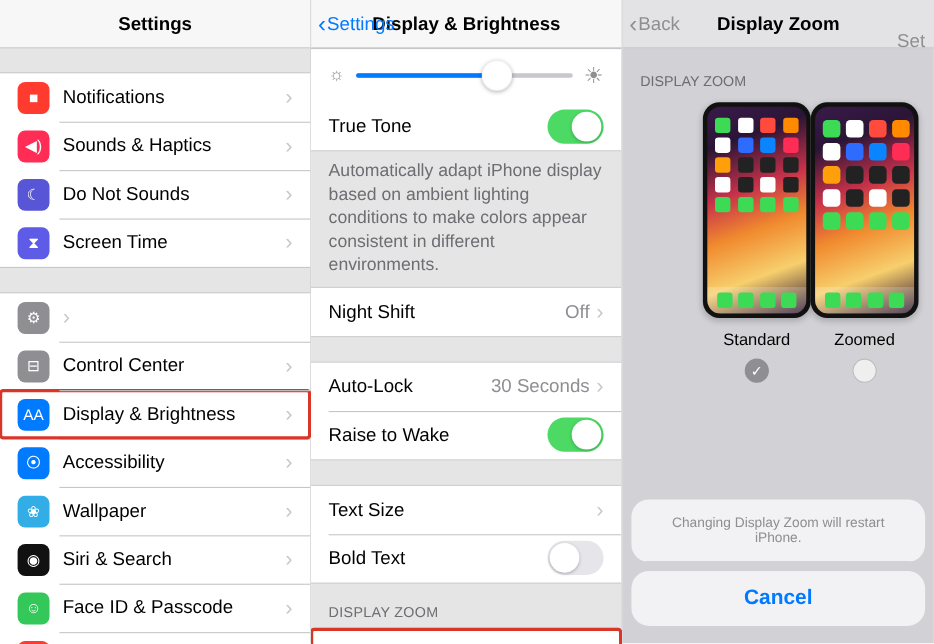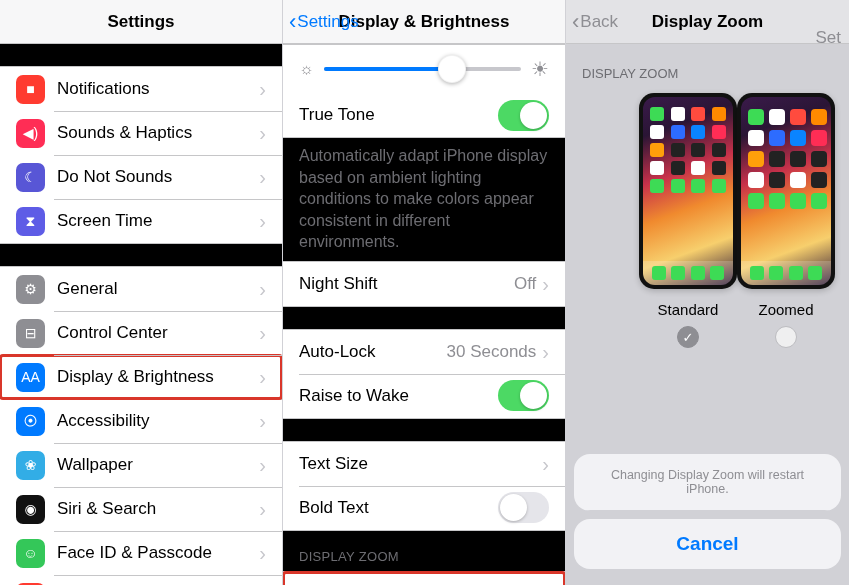--- a/index.html
+++ b/index.html
@@ -1,17 +1,17 @@
 <!DOCTYPE html>
 <html><head>
 <meta charset="utf-8">
 <style>
 * { margin: 0; padding: 0; box-sizing: border-box; font-family: -apple-system, "Helvetica Neue", Helvetica, Arial, sans-serif; -webkit-font-smoothing: antialiased; }
 body { background: #fff; width: 849px; height: 585px; overflow: hidden; display: flex; }
-.pane { height: 585px; background: #000000; display: flex; flex-direction: column; border-right: 1px solid #d1d1d6; }
+.pane { height: 585px; background: #e5e5e5; display: flex; flex-direction: column; border-right: 1px solid #d1d1d6; }
 .pane1 { width: 283px; }
 .pane2 { width: 283px; }
 .pane3 { width: 283px; background: #d1d1d6; border-right: none; }
 
 .nav { height: 44px; background: #f7f7f8; display: flex; align-items: center; position: relative; border-bottom: 0.5px solid #c6c6c8; }
 .nav .back { position: absolute; left: 6px; display: flex; align-items: center; color: #007aff; font-size: 17px; }
 .nav .back .chev { font-size: 22px; line-height: 1; margin-right: 1px; }
 .nav .back.gray { color: #8e8e93; }
 .nav .title { flex: 1; text-align: center; font-weight: 600; font-size: 17px; color: #000; }
 .nav .right { position: absolute; right: 8px; color: #8e8e93; font-size: 17px; margin-top: 32px; }
@@ -102,21 +102,20 @@
           <div class="row">
             <span class="icon ic-indigo" style="font-size:14px">⧗</span>
             <span class="label">Screen Time</span>
             <span class="chev-r">›</span>
           </div>
         </div>
         <div class="gap"></div>
         <div class="group">
           <div class="row">
             <span class="icon ic-gray" style="font-size:14px">⚙</span>
-            <span class="label">General</span>
             <span class="chev-r">›</span>
           </div>
           <div class="row">
             <span class="icon ic-gray" style="font-size:14px">⊟</span>
             <span class="label">Control Center</span>
             <span class="chev-r">›</span>
           </div>
           <div class="row highlight">
             <span class="icon ic-blue" style="font-size:14px">AA</span>
             <span class="label">Display &amp; Brightness</span>

